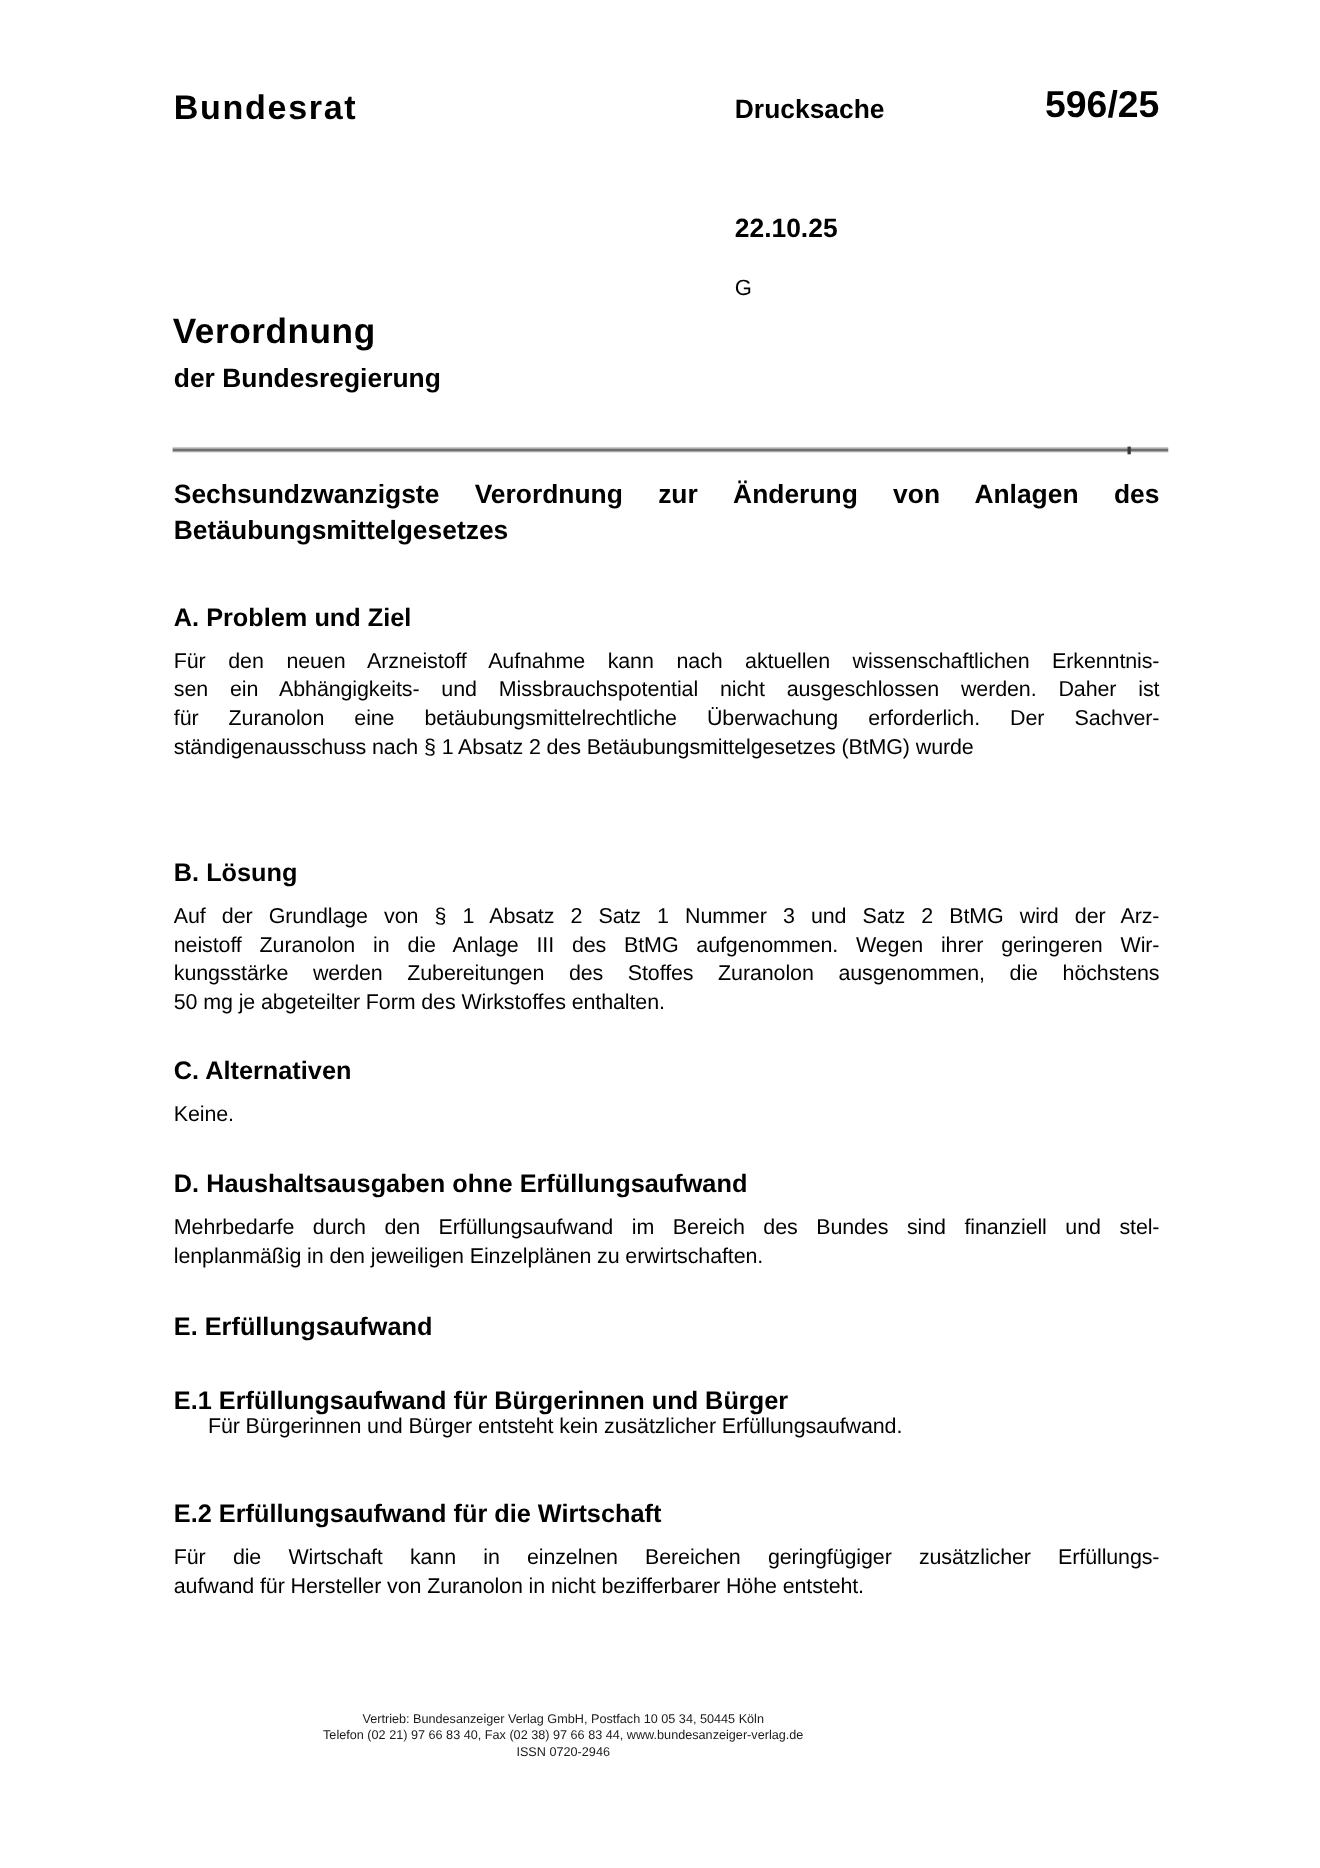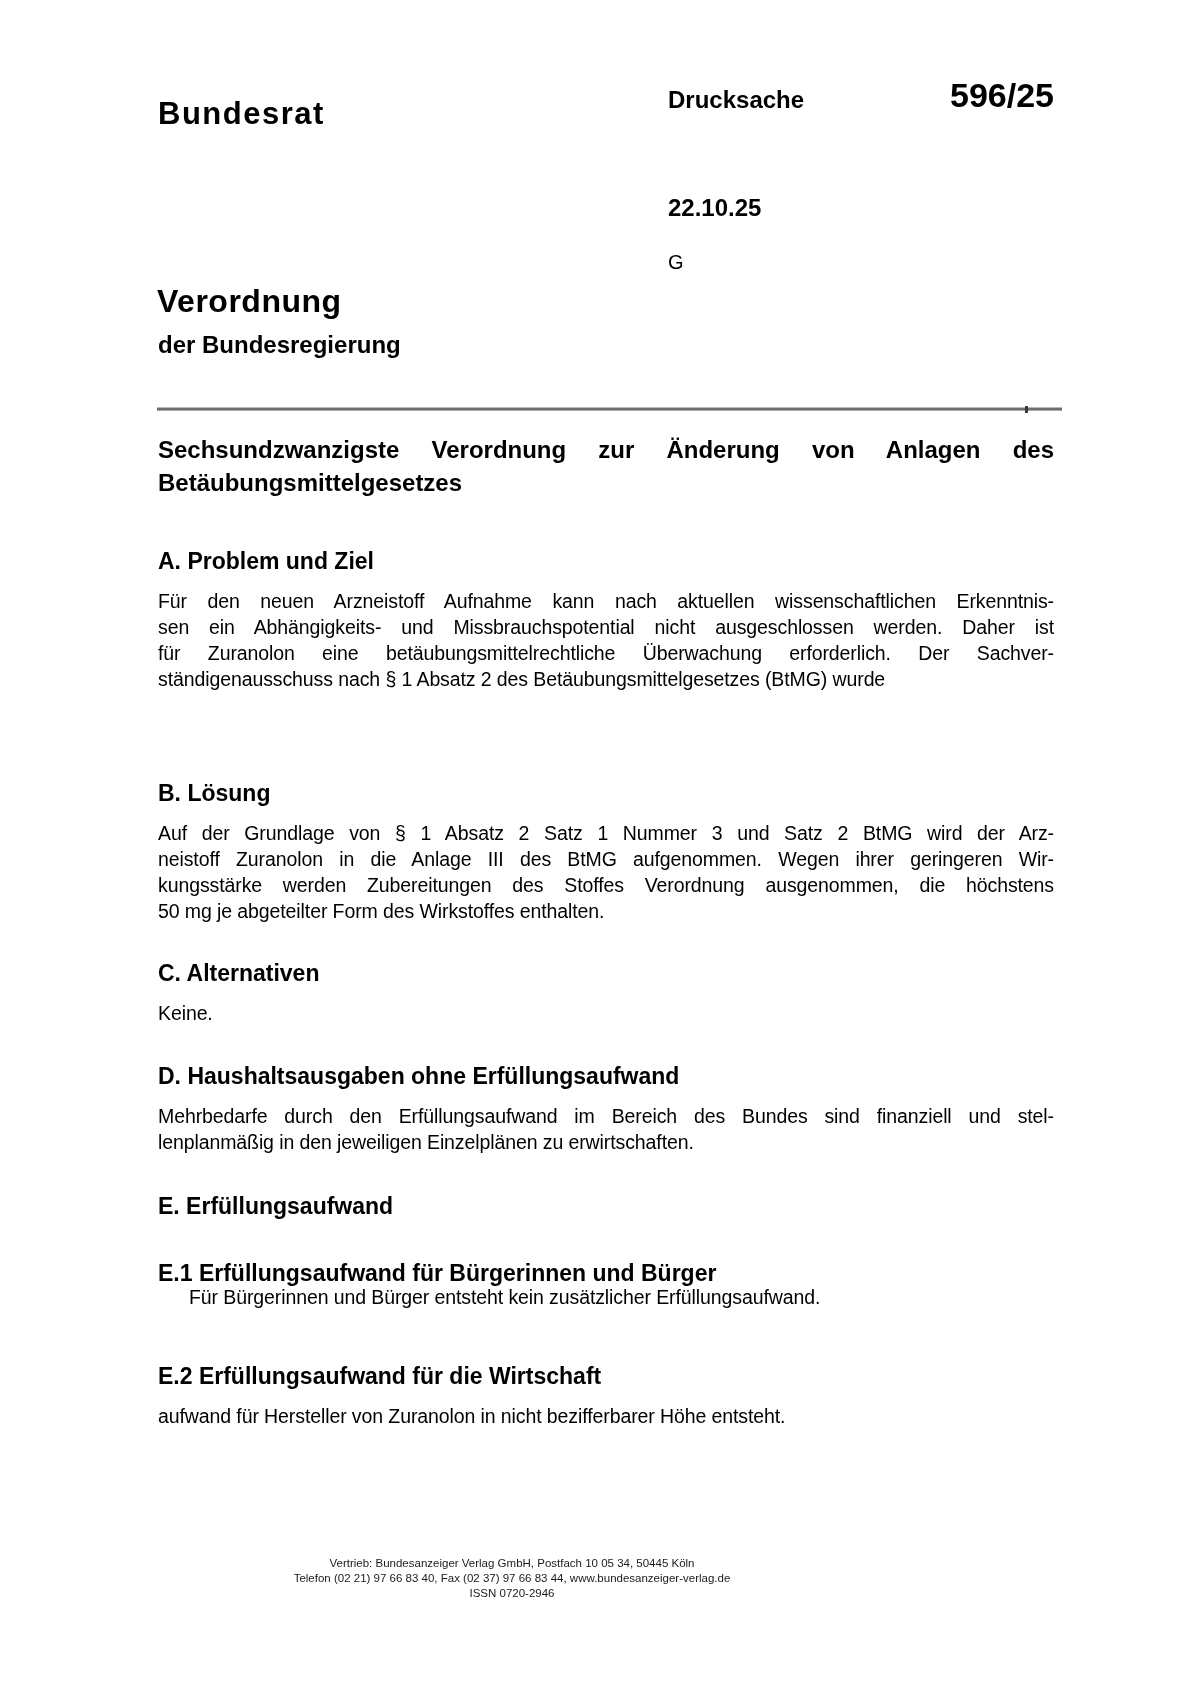--- a/index.html
+++ b/index.html
@@ -14,21 +14,21 @@
     background: #ffffff;
     font-family: "Liberation Sans", "DejaVu Sans", sans-serif;
     color: #000000;
     overflow: hidden;
   }
   .abs { position: absolute; }
 
   
   .institution {
     left: 158px; top: 80px;
-    font-size: 31px; font-weight: 700; letter-spacing: 1.5px; margin-top: 16px;
+    font-size: 31px; font-weight: 700; letter-spacing: 1.5px;
   }
   .doc-label {
     left: 668px; top: 86px;
     font-size: 24px; font-weight: 700;
   }
   .doc-number {
     right: 146px; top: 76px;
     font-size: 34px; font-weight: 700;
   }
   .doc-date {
@@ -133,21 +133,21 @@
       <div>Für den neuen Arzneistoff Aufnahme kann nach aktuellen wissenschaftlichen Erkenntnis-</div>
       <div>sen ein Abhängigkeits- und Missbrauchspotential nicht ausgeschlossen werden. Daher ist</div>
       <div>für Zuranolon eine betäubungsmittelrechtliche Überwachung erforderlich. Der Sachver-</div>
       <div>ständigenausschuss nach § 1 Absatz 2 des Betäubungsmittelgesetzes (BtMG) wurde</div>
     </div>
 
   <div class="abs col sec-heading h-b">B. Lösung</div>
   <div class="abs col para p-b">
       <div>Auf der Grundlage von § 1 Absatz 2 Satz 1 Nummer 3 und Satz 2 BtMG wird der Arz-</div>
       <div>neistoff Zuranolon in die Anlage III des BtMG aufgenommen. Wegen ihrer geringeren Wir-</div>
-      <div>kungsstärke werden Zubereitungen des Stoffes Verordnung ausgenommen, die höchstens</div>
+      <div>kungsstärke werden Zubereitungen des Stoffes Zuranolon ausgenommen, die höchstens</div>
       <div>50 mg je abgeteilter Form des Wirkstoffes enthalten.</div>
     </div>
 
   <div class="abs col sec-heading h-c">C. Alternativen</div>
   <div class="abs col sec-heading h-d">D. Haushaltsausgaben ohne Erfüllungsaufwand</div>
 
   <div class="abs col para p-c">
       <div>Keine.</div>
     </div>
   <div class="abs col para p-d">
@@ -157,22 +157,23 @@
 
   <div class="abs col sec-heading h-e">E. Erfüllungsaufwand</div>
 
   <div class="abs col sec-heading h-e1">E.1 Erfüllungsaufwand für Bürgerinnen und Bürger</div>
   <div class="abs col para p-e1">
       <div>Für Bürgerinnen und Bürger entsteht kein zusätzlicher Erfüllungsaufwand.</div>
     </div>
 
   <div class="abs col sec-heading h-e2">E.2 Erfüllungsaufwand für die Wirtschaft</div>
   <div class="abs col para p-e2">
+      <div>Für die Wirtschaft kann in einzelnen Bereichen geringfügiger zusätzlicher Erfüllungs-</div>
       <div>aufwand für Hersteller von Zuranolon in nicht bezifferbarer Höhe entsteht.</div>
     </div>
 
   <div class="abs footer">
       <div>Vertrieb: Bundesanzeiger Verlag GmbH, Postfach 10 05 34, 50445 Köln</div>
-      <div>Telefon (02 21) 97 66 83 40, Fax (02 37) 97 66 83 44, www.bundesanzeiger-verlag.de</div>
+      <div>Telefon (02 21) 97 66 83 40, Fax (02 38) 97 66 83 44, www.bundesanzeiger-verlag.de</div>
       <div>ISSN 0720-2946</div>
     </div>
 
 </div>
 
 </body></html>

